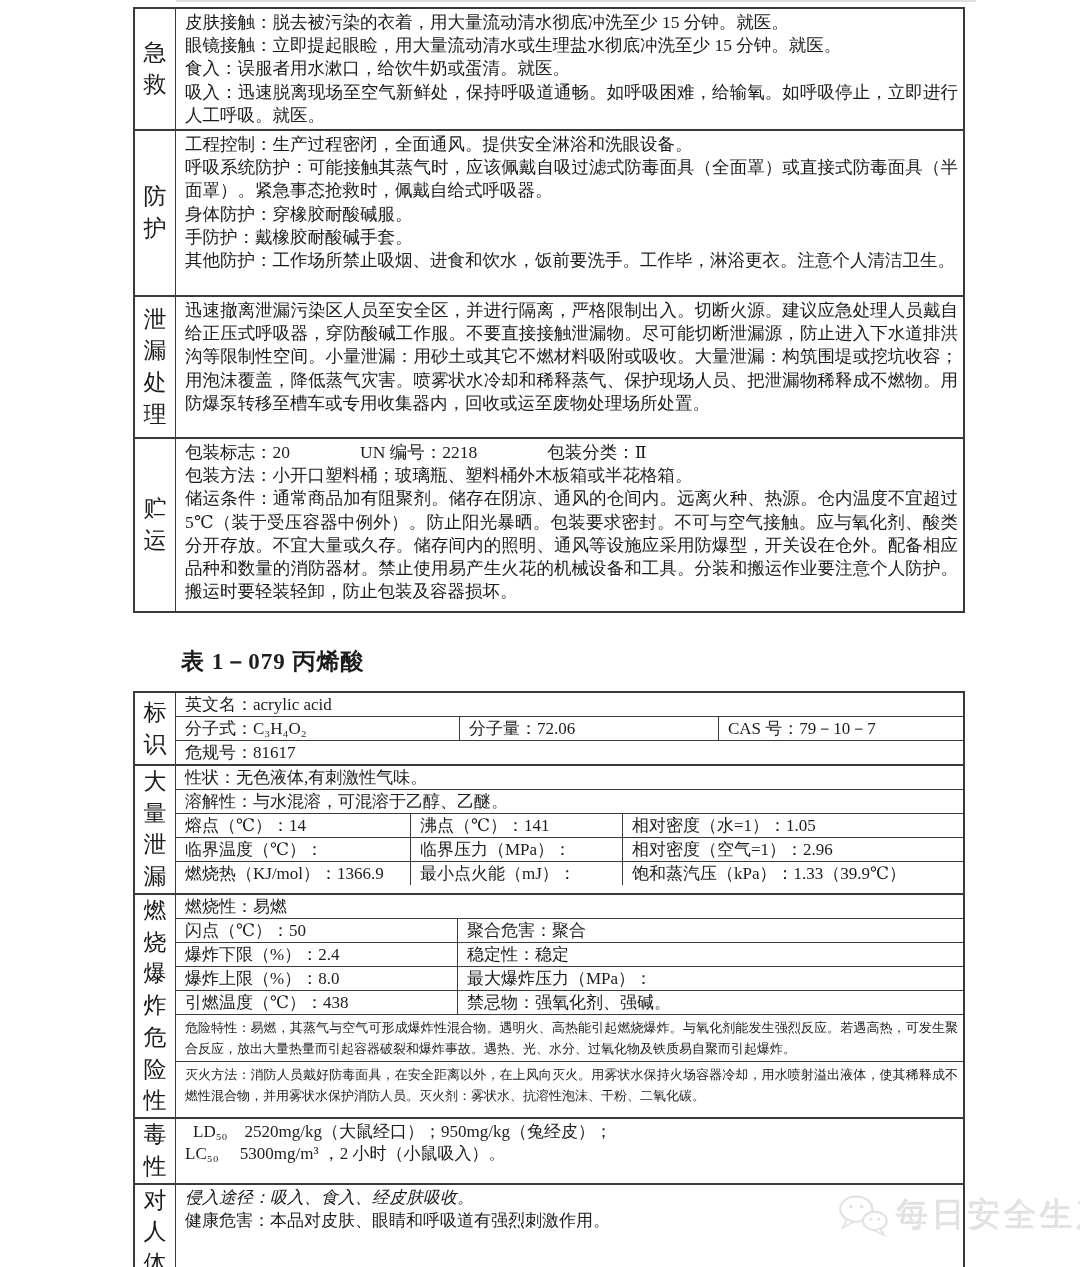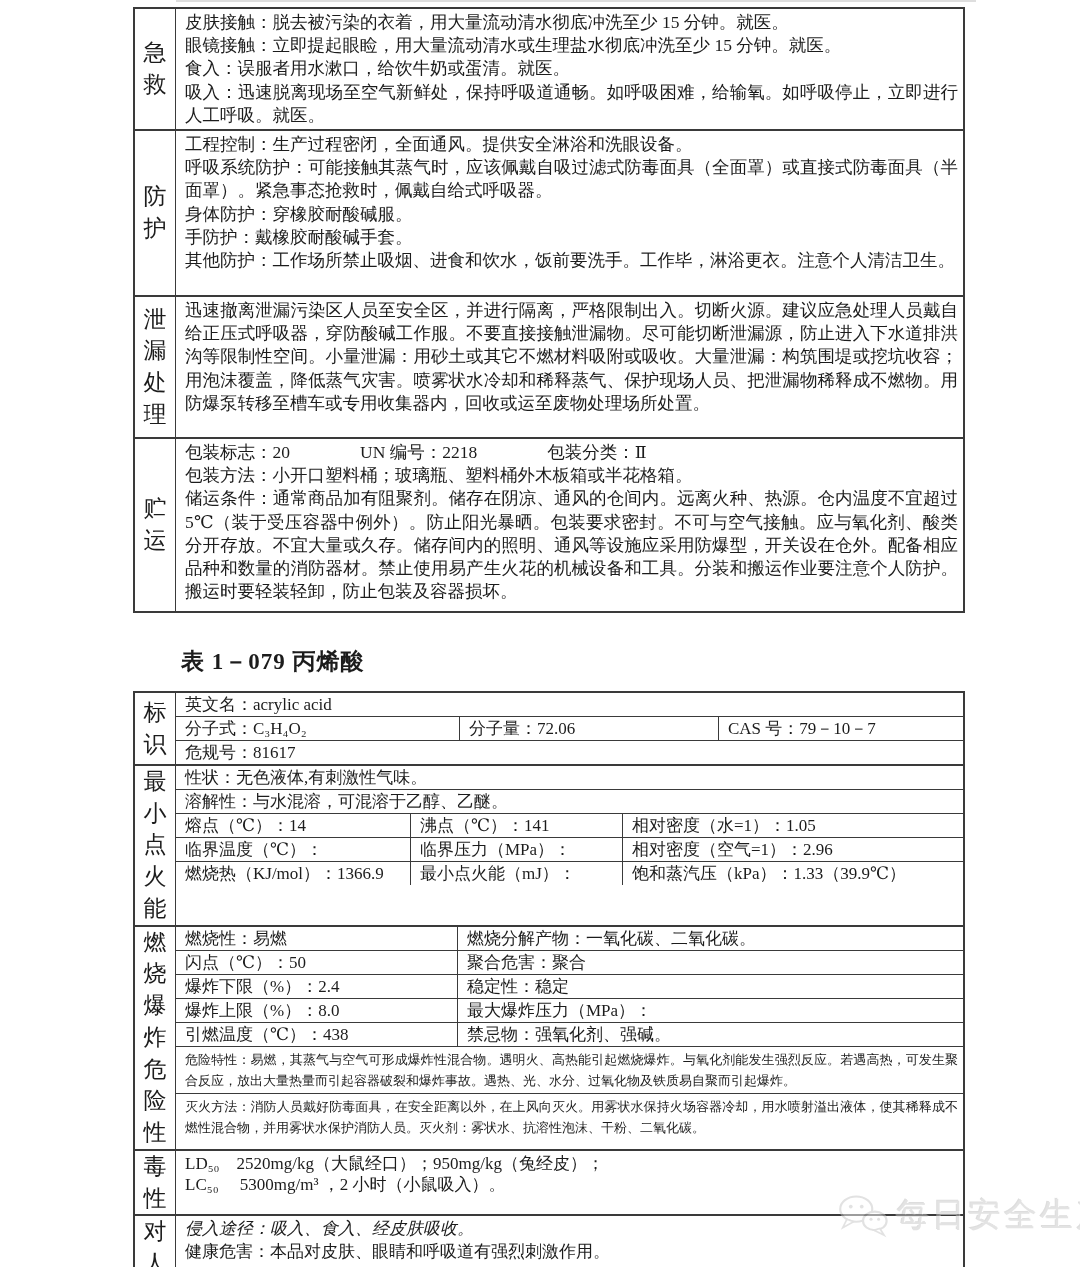--- a/index.html
+++ b/index.html
@@ -111,21 +111,21 @@
           <div class="cell fx">CAS 号：79－10－7</div>
         </div>
         <div class="row">
           <div class="cell fx">危规号：81617</div>
         </div>
       </div>
     </div>
 
     <div class="sec">
       <div class="lab">
-          <span>最小点火能</span>
+          <span>大量泄漏</span>
         </div>
       <div class="cont">
         <div class="row">
           <div class="cell fx">性状：无色液体,有刺激性气味。</div>
         </div>
         <div class="row">
           <div class="cell fx">溶解性：与水混溶，可混溶于乙醇、乙醚。</div>
         </div>
         <div class="row">
           <div class="cell w-p1">熔点（℃）：14</div>
@@ -145,21 +145,20 @@
       </div>
     </div>
 
     <div class="sec">
       <div class="lab">
           <span>燃烧爆炸危险性</span>
         </div>
       <div class="cont">
         <div class="row">
           <div class="cell w-b1">燃烧性：易燃</div>
-          <div class="cell fx">燃烧分解产物：一氧化碳、二氧化碳。</div>
         </div>
         <div class="row">
           <div class="cell w-b1">闪点（℃）：50</div>
           <div class="cell fx">聚合危害：聚合</div>
         </div>
         <div class="row">
           <div class="cell w-b1">爆炸下限（%）：2.4</div>
           <div class="cell fx">稳定性：稳定</div>
         </div>
         <div class="row">
@@ -177,21 +176,21 @@
           <div class="para fx">灭火方法：消防人员戴好防毒面具，在安全距离以外，在上风向灭火。用雾状水保持火场容器冷却，用水喷射溢出液体，使其稀释成不燃性混合物，并用雾状水保护消防人员。灭火剂：雾状水、抗溶性泡沫、干粉、二氧化碳。</div>
         </div>
       </div>
     </div>
 
     <div class="sec s-duxing">
       <div class="lab">
           <span>毒性</span>
         </div>
       <div class="cont pcell">
-        <div class="cell" style="padding:0;border:none;">LD₅₀　2520mg/kg（大鼠经口）；950mg/kg（兔经皮）；</div>
+        <div class="cell" style="padding:0;border:none;margin-left:8px;">LD₅₀　2520mg/kg（大鼠经口）；950mg/kg（兔经皮）；</div>
         <div class="cell" style="padding:0;border:none;">LC₅₀　 5300mg/m³ ，2 小时（小鼠吸入）。</div>
       </div>
     </div>
 
     <div class="sec s-renti">
       <div class="lab">
           <span>对人体危</span>
         </div>
       <div class="cont pcell">
         <div class="cell" style="padding:0;border:none;font-style:italic;">侵入途径：吸入、食入、经皮肤吸收。</div>

